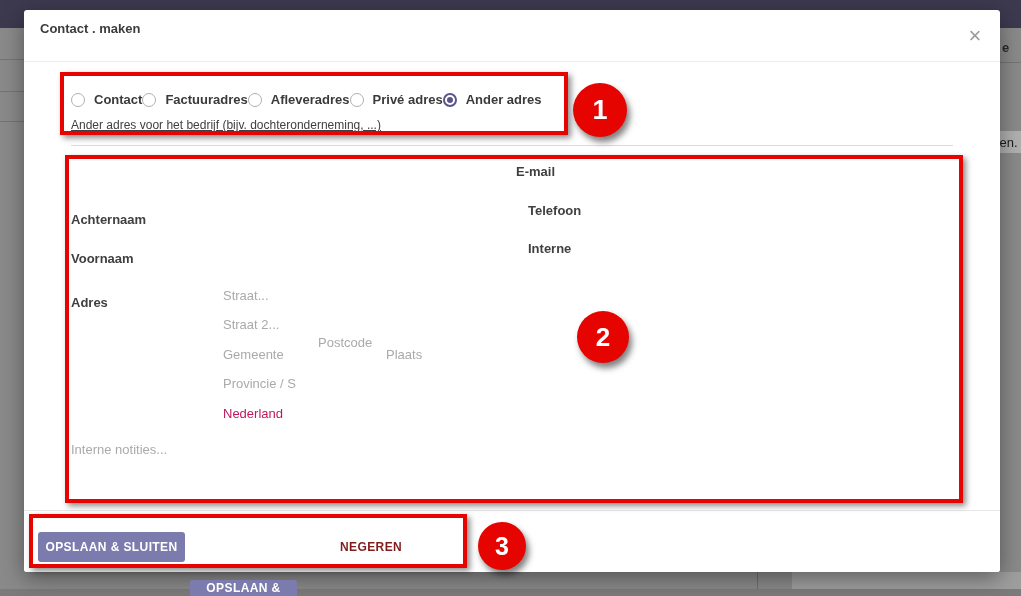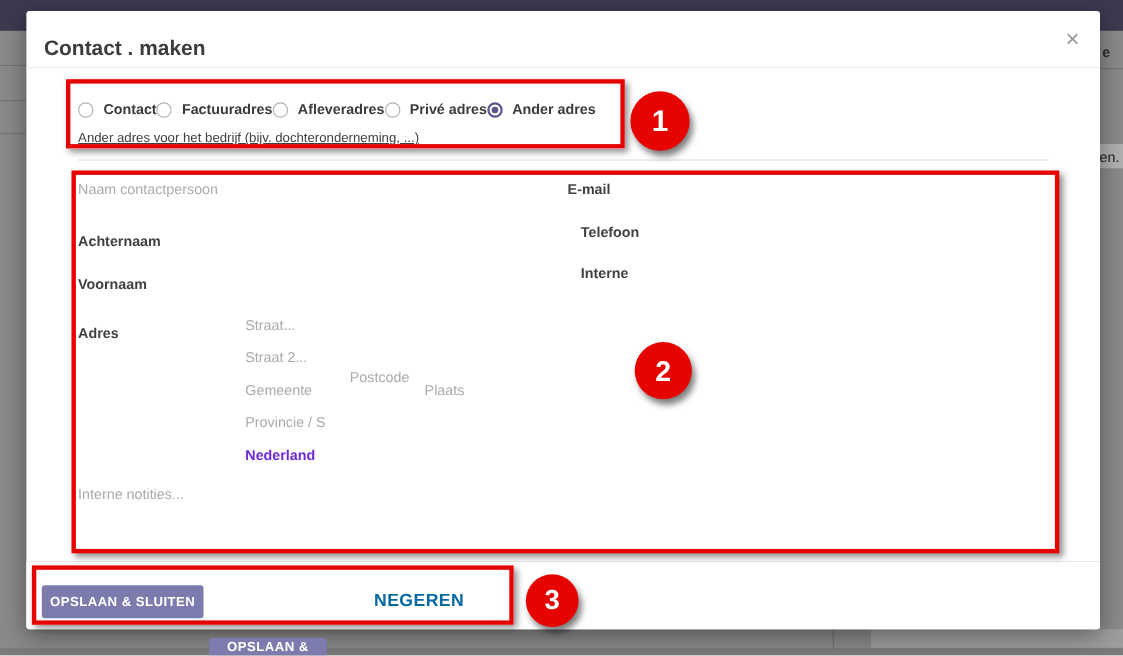--- a/index.html
+++ b/index.html
@@ -21,22 +21,22 @@
   .bg-frag { position:absolute; z-index:1; font-size:13px; color:#222; }
 
   
   .modal {
     position:absolute; left:24px; top:10px; width:976px; height:562px;
     background:#ffffff; border-radius:3px; z-index:2;
     box-shadow:0 6px 22px rgba(0,0,0,.4);
   }
   .modal-header { position:absolute; left:0; top:0; right:0; height:52px; border-bottom:1px solid #ececec; }
   .modal-title {
-    position:absolute; left:16px; top:16px; height:37px; display:flex; align-items:center;
-    font-size:19px; font-weight:700; color:#3c3c3c;
+    position:absolute; left:16px; top:0; height:37px; display:flex; align-items:center;
+    font-size:13px; font-weight:700; color:#3c3c3c;
   }
   .close-btn {
     position:absolute; right:11px; top:12px; width:28px; height:28px;
     display:flex; align-items:center; justify-content:center;
     font-size:22px; font-weight:400; color:#9a9a9a; cursor:pointer; line-height:1;
   }
 
   
   .radio-row { position:absolute; left:47px; top:81px; height:17px; display:flex; align-items:center; gap:0; }
   .radio-item { display:flex; align-items:center; gap:9px; cursor:pointer; }
@@ -58,33 +58,33 @@
   .ghost-input {
     position:absolute; border:none; outline:none; background:transparent;
     font-family:"Liberation Sans", sans-serif; font-size:13px; color:#333; padding:0; height:18px;
   }
   .ghost-input::placeholder { color:#aaaaaa; opacity:1; }
   .ghost-area {
     position:absolute; border:none; outline:none; background:transparent; resize:none;
     font-family:"Liberation Sans", sans-serif; font-size:13px; color:#333; padding:0;
   }
   .ghost-area::placeholder { color:#aaaaaa; opacity:1; }
-  .country-field { position:absolute; font-size:13px; color:#6d28d9; cursor:pointer;font-weight:bold; }
+  .country-field { position:absolute; font-size:13px; color:#be185d; cursor:pointer; }
 
   
   .modal-footer { position:absolute; left:0; right:0; top:500px; height:62px; border-top:1px solid #e8e8e8; background:#fff; border-radius:0 0 3px 3px; }
   .btn {
     position:absolute; top:21px; height:30px; border:none; border-radius:3px;
     background:#7c7bad; color:#ffffff; font-family:"Liberation Sans", sans-serif;
     font-size:12px; font-weight:700; letter-spacing:.4px; cursor:pointer; padding:0;
     text-align:center;
   }
   .btn-link {
     position:absolute; top:21px; height:30px; border:none; background:transparent;
-    color:#0369a1; font-family:"Liberation Sans", sans-serif; font-size:16px; font-weight:700;
+    color:#7f1d1d; font-family:"Liberation Sans", sans-serif; font-size:12px; font-weight:700;
     letter-spacing:.4px; cursor:pointer; padding:0;
   }
 
   
   .ann-box {
     position:absolute; border:4px solid #e60400; z-index:10; pointer-events:none;
     box-shadow:3px 3px 6px rgba(0,0,0,.45);
   }
   .ann-badge {
     position:absolute; z-index:11; border-radius:50%; background:#e60400; color:#fff;
@@ -138,21 +138,20 @@
       </div>
       <div class="radio-item selected">
         <span class="radio-circle"></span>
         <span class="radio-label">Ander adres</span>
       </div>
     </div>
     <div class="radio-desc">Ander adres voor het bedrijf (bijv. dochteronderneming, ...)</div>
 
     <div class="sheet-divider"></div>
 
-    <input class="ghost-input" style="left: 47px; top: 152px; width: 300px;" placeholder="Naam contactpersoon">
     <div class="flabel" style="left:47px;top:202px;">Achternaam</div>
     <input class="ghost-input" style="left: 199px; top: 198px; width: 280px;">
     <div class="flabel" style="left:47px;top:241px;">Voornaam</div>
     <input class="ghost-input" style="left: 199px; top: 237px; width: 280px;">
     <div class="flabel" style="left:47px;top:285px;">Adres</div>
 
     <input class="ghost-input" style="left: 199px; top: 276px; width: 260px;" placeholder="Straat...">
     <input class="ghost-input" style="left: 199px; top: 305px; width: 260px;" placeholder="Straat 2...">
     <input class="ghost-input" style="left: 199px; top: 335px; width: 88px;" placeholder="Gemeente">
     <input class="ghost-input" style="left: 294px; top: 323px; width: 62px;" placeholder="Postcode">

